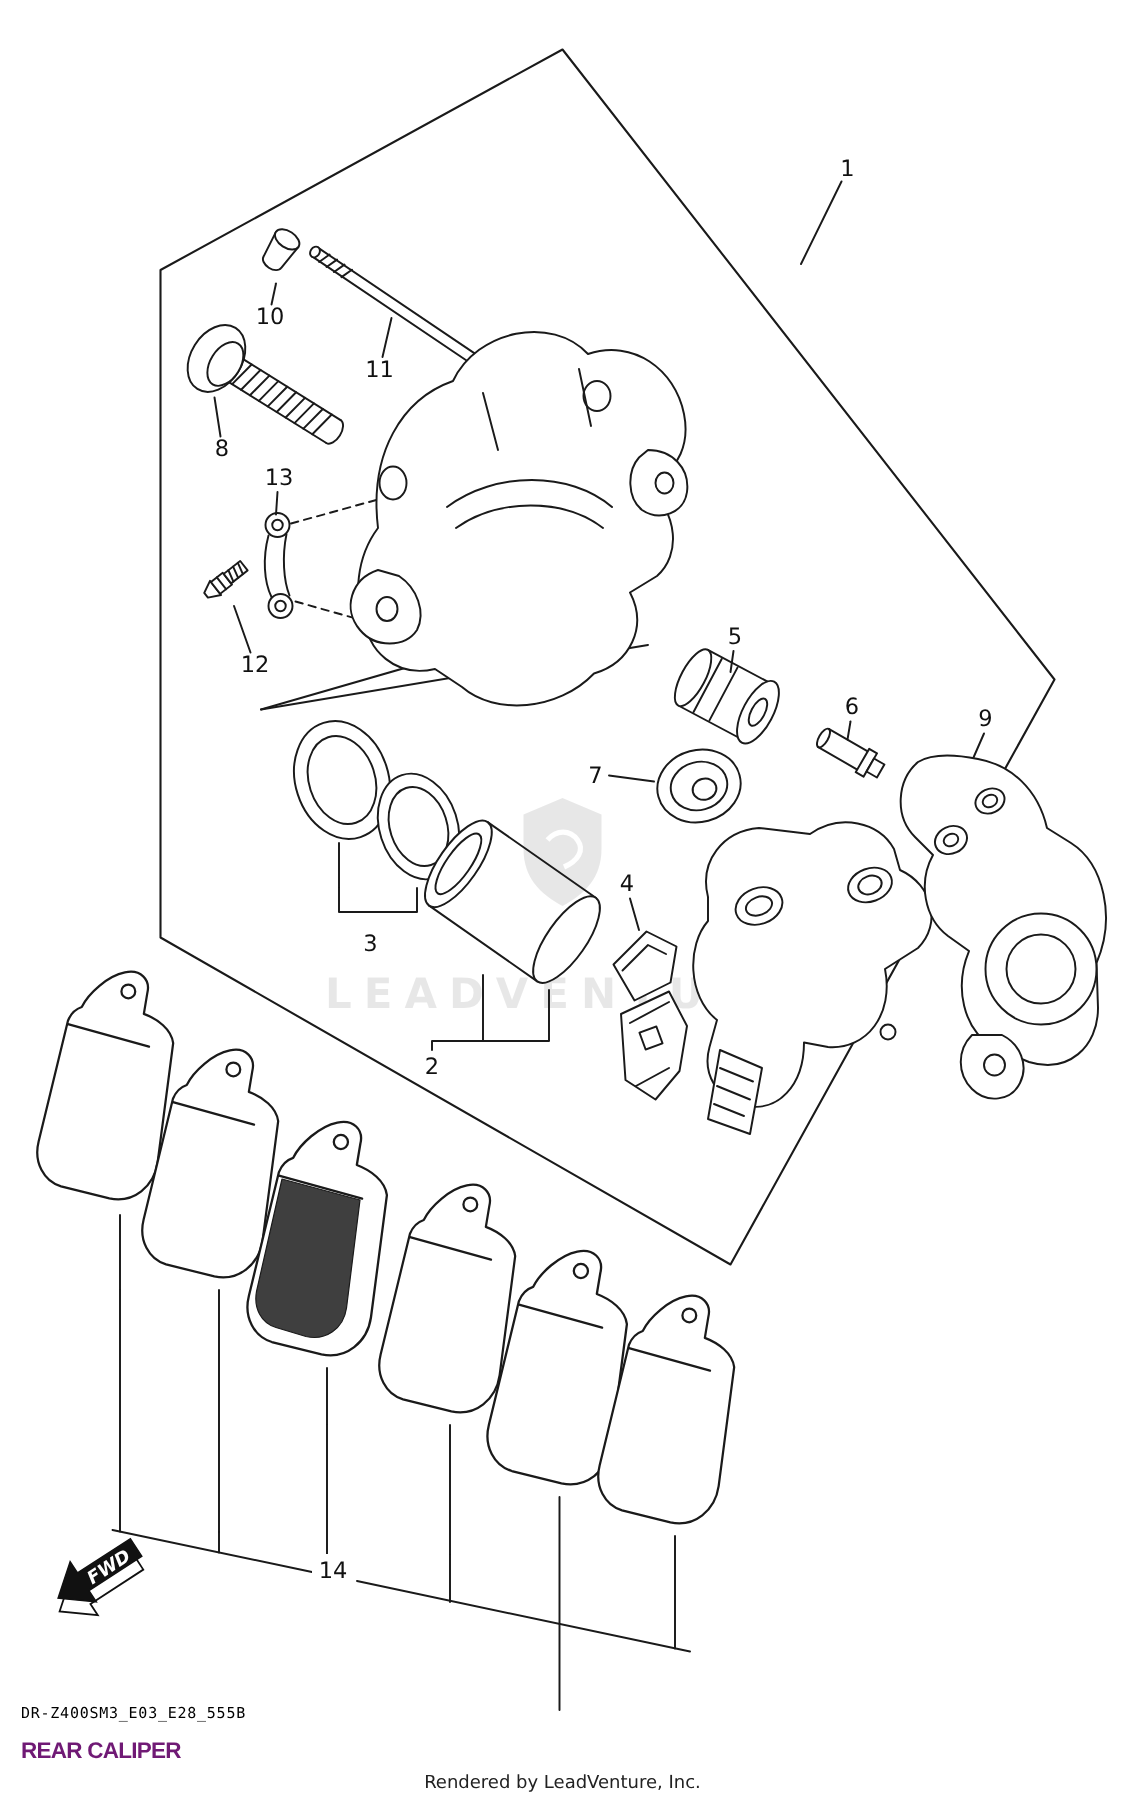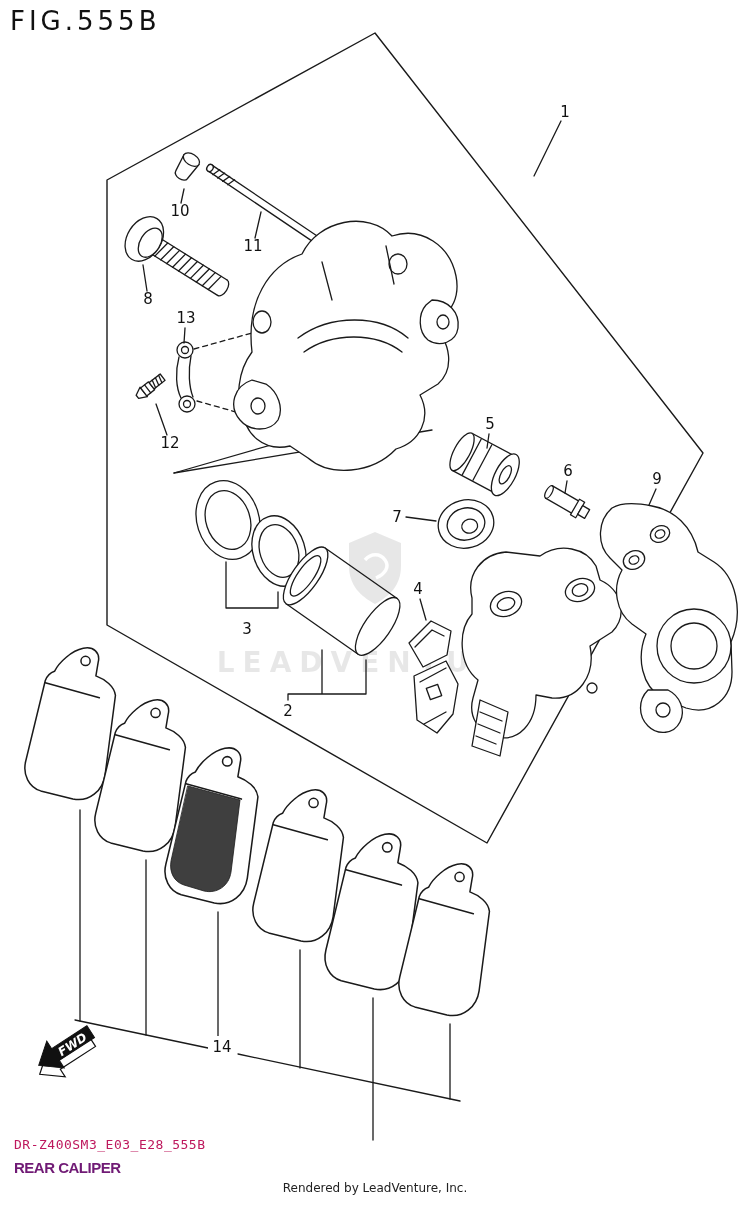--- a/index.html
+++ b/index.html
@@ -6,39 +6,38 @@
   body { width:750px; height:1209px; overflow:hidden; font-family:"DejaVu Sans",sans-serif; }
   .stage { position:relative; width:750px; height:1209px; background:#fff; }
   svg.canvas { position:absolute; left:0; top:0; }
   .title {
     position:absolute; left:10px; top:6px;
     font-size:26px; letter-spacing:4px; color:#111;
     font-family:"DejaVu Sans",sans-serif;
   }
   .footer-code {
     position:absolute; left:14px; top:1137px;
-    font-size:13px; letter-spacing:.5px; color:#be185d;
+    font-size:10px; letter-spacing:.5px; color:#000000;
     font-family:"DejaVu Sans Mono",monospace;
   }
   .footer-caption {
     position:absolute; left:14px; top:1159px;
     font-size:15px; font-weight:bold; color:#701a75;
     font-family:"Liberation Sans",sans-serif; letter-spacing:-0.5px;
   }
   .footer-credit {
     position:absolute; left:50%; transform:translateX(-50%); top:1181px;
     font-size:12px; color:#222; font-family:"DejaVu Sans",sans-serif;
   }
 </style>
 </head>
 <body>
 
 <div class="stage">
 
-  <div class="title">FIG.555B</div>
 
   <svg class="canvas" width="750" height="1209" viewBox="0 0 750 1209">
 
     <defs>
       <g id="padShape">
         <path d="M30,22 C34,14 45,4 55,2 C64,0 70,6 68,14 L66,26 C74,29 82,35 83,43 L74,112 C72,126 60,136 46,133 L18,126 C8,123 2,112 5,100 L22,30 C24,25 27,23 30,22 Z" fill="#fff"></path>
         <path d="M22,32 L69,45" fill="none"></path>
         <circle cx="57" cy="13" r="4" fill="#fff"></circle>
       </g>
     </defs>

